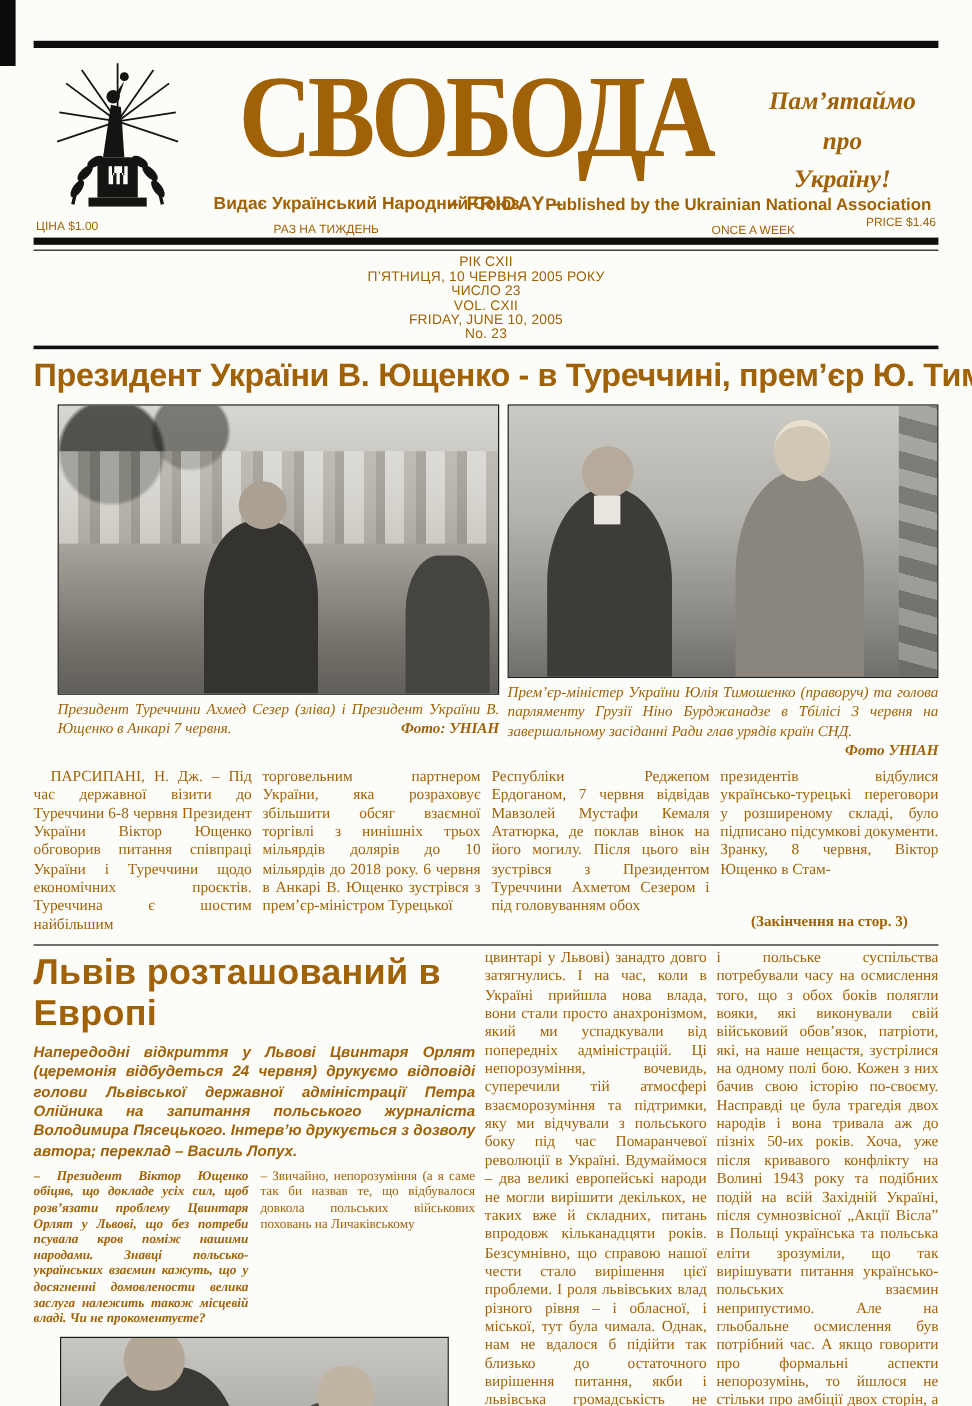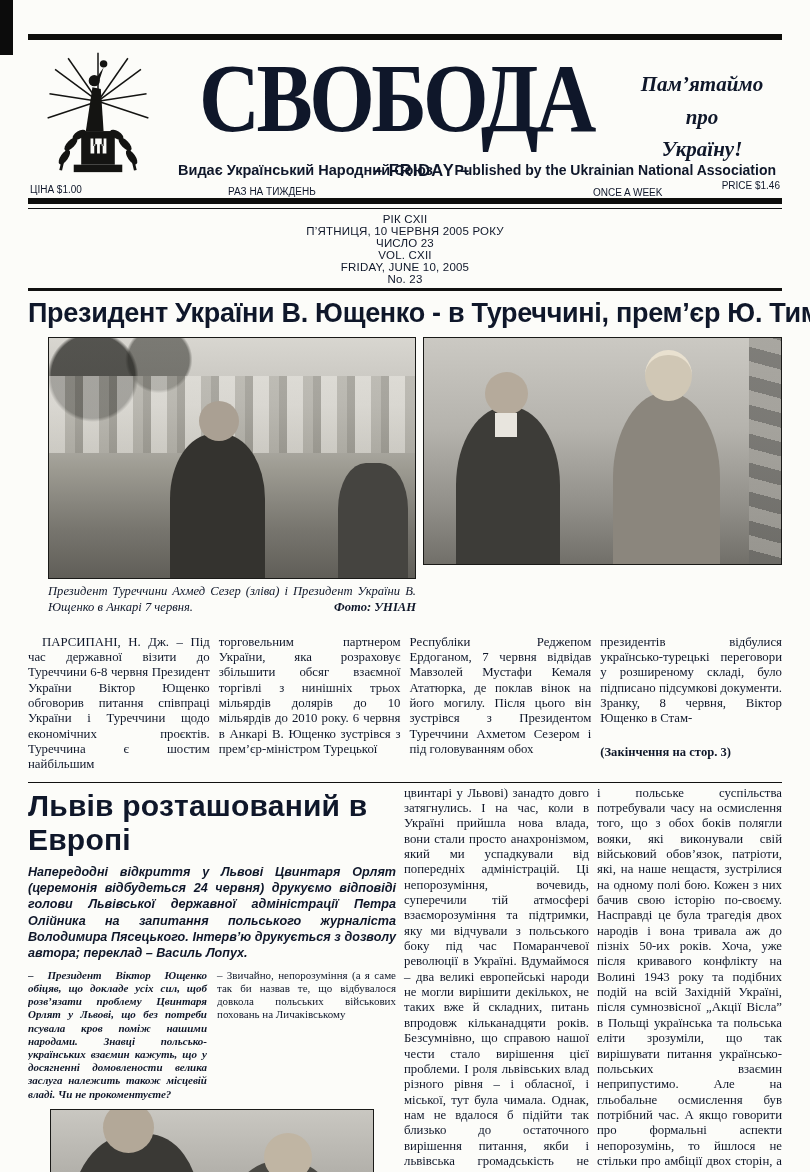--- a/index.html
+++ b/index.html
@@ -1,17 +1,17 @@
 <!DOCTYPE html>
 <html><head>
 <meta charset="utf-8">
 <style>
   html,body{margin:0;padding:0;}
   body{width:810px;height:1172px;background:#e9e8e4;font-family:"Liberation Serif",serif;}
-  .page{position:relative;width:810px;height:1172px;background:#fcfcf9;color:#0f172a;overflow:hidden;}
+  .page{position:relative;width:810px;height:1172px;background:#fcfcf9;color:#a16207;overflow:hidden;}
   .scan-mark{position:absolute;left:0;top:0;width:13px;height:55px;background:#0c0c0c;}
   .content{position:absolute;left:28px;right:28px;top:0;}
   .rule-thick{height:6px;background:#0e0e0c;}
   .rule-top{margin-top:34px;}
   
   .masthead{position:relative;height:158px;}
   .emblem{position:absolute;left:14px;top:8px;width:112px;height:140px;}
   .nameplate{position:absolute;left:138px;width:460px;top:12px;text-align:center;font-weight:bold;font-size:98px;line-height:.95;letter-spacing:-4px;transform:scaleX(.86);transform-origin:center;white-space:nowrap;}
   .motto{position:absolute;right:0;top:28px;width:160px;text-align:center;font-style:italic;font-weight:bold;font-size:21px;line-height:1.55;}
   .pub{position:absolute;font-family:"Liberation Sans",sans-serif;font-weight:bold;white-space:nowrap;}
@@ -44,21 +44,21 @@
   .rfig-left-collar{position:absolute;bottom:56%;left:20%;width:6%;height:11%;background:#e8e5de;}
   .rfig-right{position:absolute;bottom:0;right:17%;width:30%;height:76%;background:#8b867d;border-radius:50% 50% 0 0;}
   .rfig-right-head{position:absolute;bottom:72%;right:25%;width:13%;aspect-ratio:1;background:#d0c7b5;border-radius:50%;border-top:5px solid #e9e1d0;}
   .rflag{position:absolute;right:0;top:0;width:9%;height:100%;background:repeating-linear-gradient(15deg,#6c6b67 0 14px,#a09e98 14px 28px);opacity:.8;}
   .caption{font-style:italic;font-size:12.6px;line-height:1.27;text-align:justify;margin-top:5px;}
   .credit{float:right;font-weight:bold;margin-left:24px;}
   
   .cols4{display:flex;gap:9px;margin-top:6px;}
   .col{flex:1;font-size:12.8px;line-height:1.2;text-align:justify;}
   .indent{text-indent:14px;}
-  .closer{text-align:left;font-weight:bold;font-size:12.6px;margin-top:18px;}
+  .closer{text-align:center;font-weight:bold;font-size:12.6px;margin-top:29px;}
   .rule-thin{border-top:1.8px solid #111;margin-top:9px;}
   
   .bottom{display:flex;gap:8px;margin-top:3px;}
   .bottom-left{width:368px;}
   .headline2{font-family:"Liberation Sans",sans-serif;font-weight:bold;font-size:30px;margin:3px 0 7px;letter-spacing:.2px;}
   .lead{font-family:"Liberation Sans",sans-serif;font-weight:bold;font-style:italic;font-size:12.6px;line-height:1.3;text-align:justify;}
   .qa2col{column-count:2;column-gap:10px;column-fill:auto;height:132px;overflow:hidden;margin-top:7px;font-size:11px;line-height:1.2;text-align:justify;}
   .qa2col p,.ncol p{margin:0;}
   .q{font-weight:bold;font-style:italic;}
   .photo-b{width:322px;height:198px;margin:8px auto 0;background:linear-gradient(180deg,#c9c7c1 0%,#b0aea8 35%,#8b8983 70%,#6a6862 100%);}
@@ -151,26 +151,27 @@
       </figure>
       <figure class="fig-right">
         <div class="photo photo-r">
           <div class="rflag"></div>
           <div class="rfig-left"></div>
           <div class="rfig-left-head"></div>
           <div class="rfig-left-collar"></div>
           <div class="rfig-right"></div>
           <div class="rfig-right-head"></div>
         </div>
+        <p class="caption"><span>Прем’єр-міністер України Юлія Тимошенко (праворуч) та голова парляменту Грузії Ніно Бурджанадзе в Тбілісі 3 червня на завершальному засіданні Ради глав урядів країн СНД.</span> <span class="credit">Фото УНІАН</span></p>
       </figure>
     </div>
 
     <div class="cols4">
       <p class="col indent" style="margin:0;">ПАРСИПАНІ, Н. Дж. – Під час державної візити до Туреччини 6-8 червня Президент України Віктор Ющенко  обговорив питання співпраці України і Туреччини щодо економічних проєктів. Туреччина є шостим найбільшим</p>
-      <p class="col" style="margin:0;">торговельним партнером України, яка розраховує збільшити обсяг взаємної торгівлі з нинішніх трьох мільярдів долярів до 10 мільярдів до 2010 року. 6 червня в Анкарі В. Ющенко зустрівся з прем’єр-міністром Турецької</p>
+      <p class="col" style="margin:0;">торговельним партнером України, яка розраховує збільшити обсяг взаємної торгівлі з нинішніх трьох мільярдів долярів до 10 мільярдів до 2018 року. 6 червня в Анкарі В. Ющенко зустрівся з прем’єр-міністром Турецької</p>
       <p class="col" style="margin:0;">Республіки Реджепом Ердоганом, 7 червня відвідав Мавзолей Мустафи Кемаля Ататюрка, де поклав вінок на його могилу. Після цього він зустрівся з Президентом Туреччини Ахметом Сезером і під головуванням обох</p>
       <div class="col">
         <p style="margin:0;">президентів відбулися українсько-турецькі переговори у розширеному складі, було підписано підсумкові документи. Зранку, 8 червня, Віктор Ющенко в Стам-</p>
         <p class="closer" style="margin-bottom:0;">(Закінчення на стор. 3)</p>
       </div>
     </div>
 
     <div class="rule-thin"></div>
 
     <div class="bottom">

